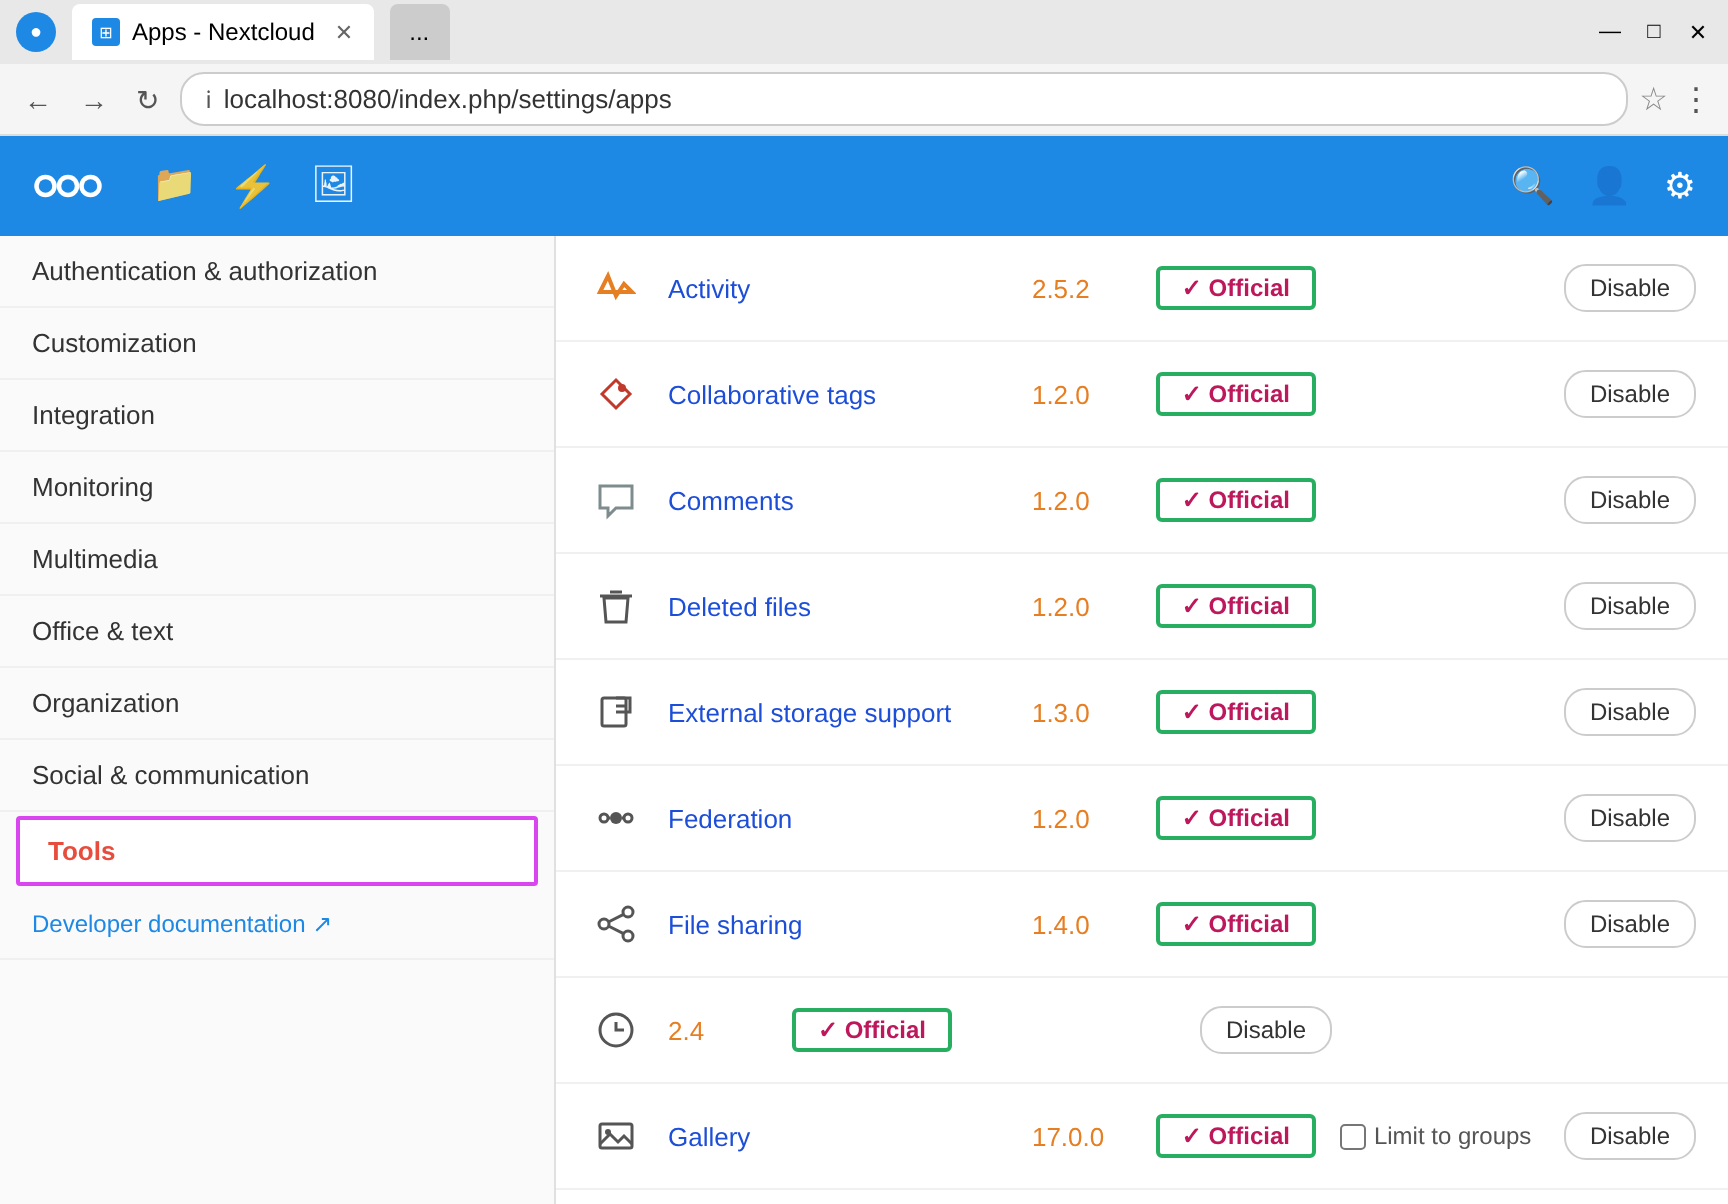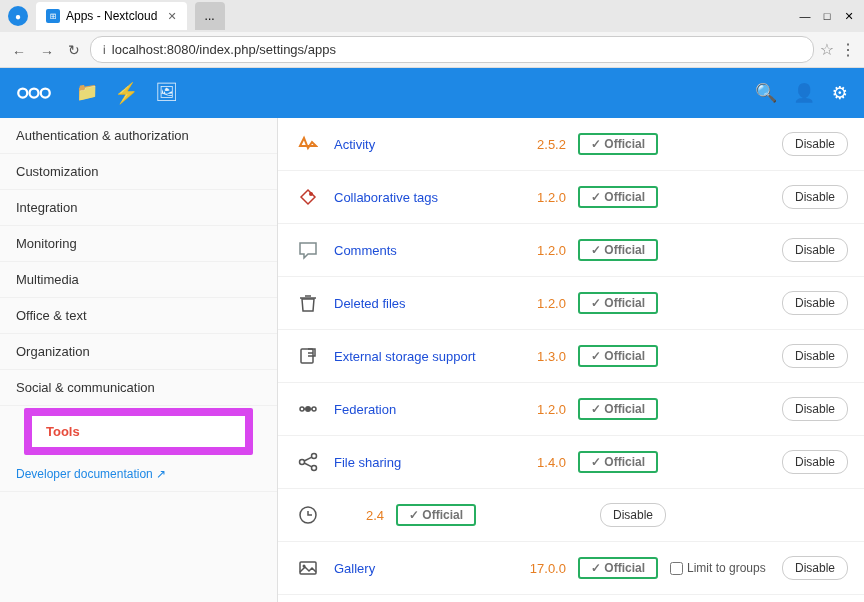--- a/index.html
+++ b/index.html
@@ -54,37 +54,37 @@
     
     .sidebar {
       width: 278px; border-right: 1px solid #e0e0e0; overflow-y: auto;
       flex-shrink: 0; background: #fafafa;
     }
     .sidebar-item {
       padding: 10px 16px; font-size: 13px; color: #333; cursor: pointer;
       border-bottom: 1px solid #f0f0f0;
     }
     .sidebar-item.active { background: #fff; border-left: 3px solid #e74c3c; color: #e74c3c; font-weight: bold; padding-left: 13px; }
-    .sidebar-item.tools { border: 8px solid #d946ef; margin: 2px 24px; border-radius: 2px; padding: 8px 14px; }
+    .sidebar-item.tools { border: 2px solid #d946ef; margin: 2px 8px; border-radius: 2px; padding: 8px 14px; }
     .sidebar-item.dev-docs { color: #1e88e5; font-size: 12px; display: flex; align-items: center; gap: 4px; }
 
     
     .content { flex: 1; overflow-y: auto; padding: 0; }
 
     
     .app-row {
       display: flex; align-items: center; padding: 12px 16px;
       border-bottom: 1px solid #f0f0f0; gap: 12px;
     }
     .app-icon { width: 28px; height: 28px; display: flex; align-items: center; justify-content: center; flex-shrink: 0; }
     .app-name { flex: 1; color: #1d4ed8; font-size: 13px; }
-    .app-version { width: 50px; color: #e67e22; font-size: 13px; text-align: right; }
+    .app-version { width: 50px; color: #e67e22; font-size: 13px; text-align: left; }
     .official-badge {
       display: flex; align-items: center; gap: 4px;
-      border: 2px solid #27ae60; color: #737373; border-radius: 3px;
+      border: 2px solid #27ae60; color: #be185d; border-radius: 3px;
       padding: 2px 8px; font-size: 12px; font-weight: bold; min-width: 80px;
       justify-content: center;
     }
     .disable-btn {
       border: 1px solid #ccc; background: #fff; padding: 4px 12px;
       font-size: 12px; cursor: pointer; border-radius: 11px; color: #333;
       min-width: 65px;
     }
     .limit-groups { display: flex; align-items: center; gap: 4px; font-size: 12px; color: #555; min-width: 100px; }
     .limit-groups input { cursor: pointer; }

